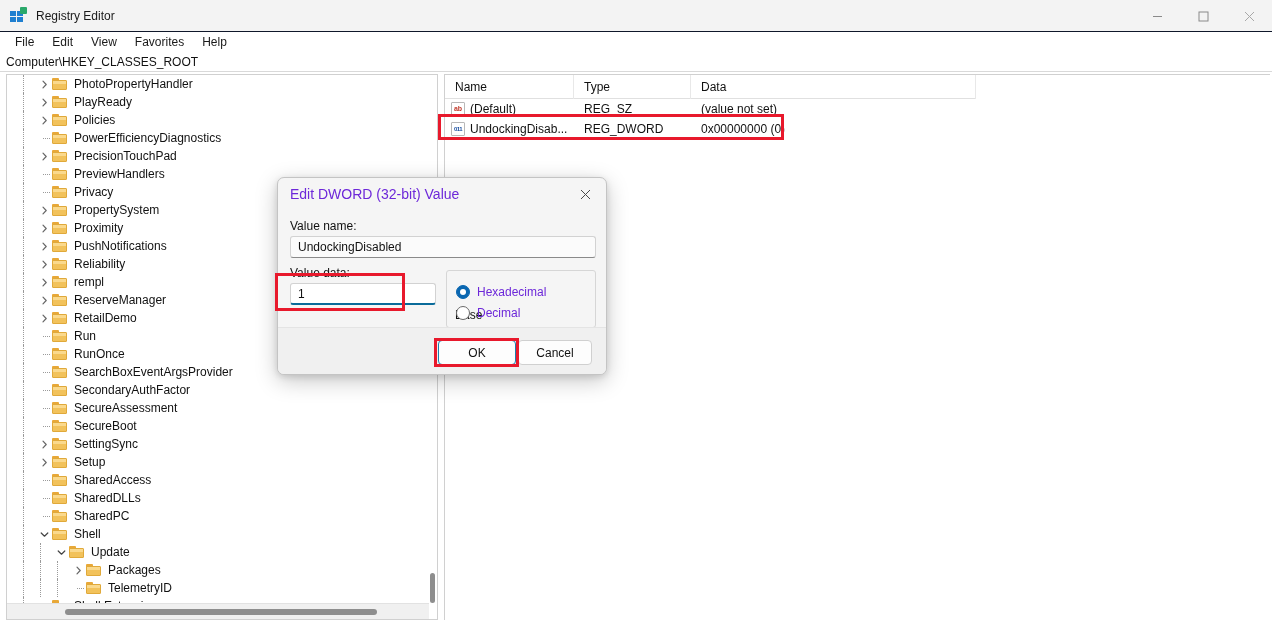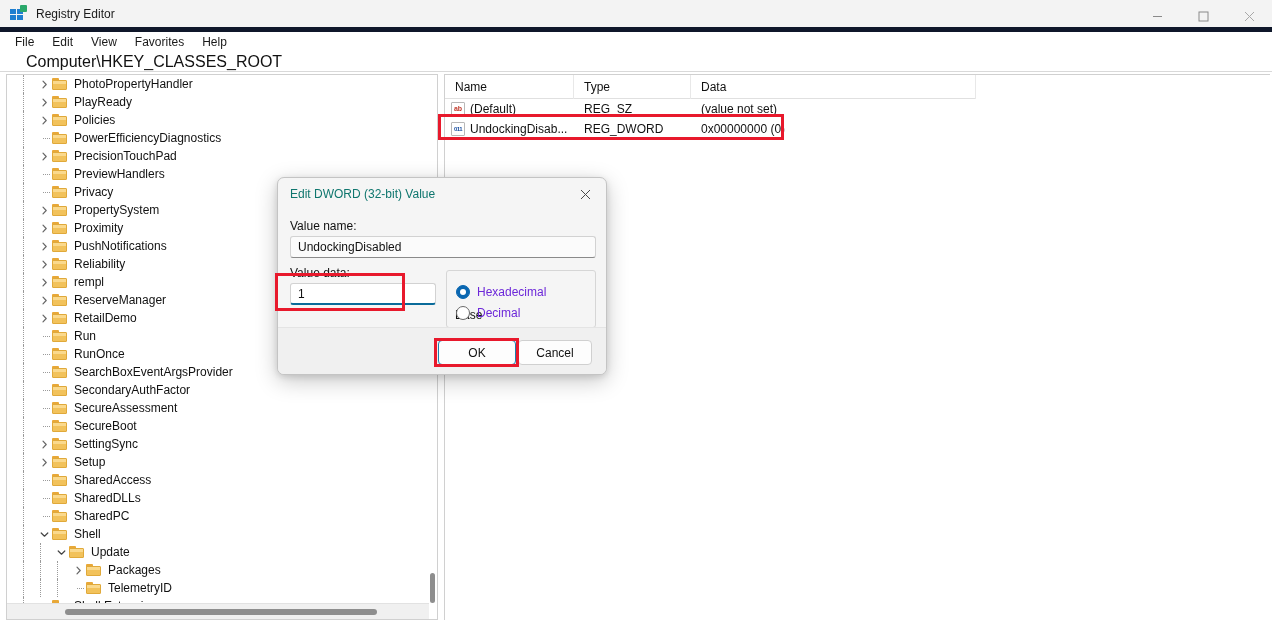--- a/index.html
+++ b/index.html
@@ -16,21 +16,21 @@
     background: #ffffff;
     overflow: hidden;
   }
 
   
   .titlebar {
     position: absolute; left: 0; top: 0;
     width: 1272px; height: 32px;
     background: #f3f3f3;
     display: flex; align-items: center;
-    border-bottom: 5px solid #0f172a;
+    border-bottom: 1px solid #0f172a;
   }
   .app-icon {
     width: 16px; height: 16px;
     margin-left: 10px; margin-right: 10px;
     position: relative; flex: none;
   }
   .app-icon .sq {
     position: absolute;
     background: #1f7fd0;
   }
@@ -74,21 +74,21 @@
 
   
   .addressbar {
     position: absolute; left: 0; top: 52px;
     width: 1272px; height: 20px;
     background: #ffffff;
     border-bottom: 1px solid #d9d9d9;
     display: flex; align-items: center;
     padding-left: 6px;
   }
-  .address-text { font-size: 16px; color: #111111; margin-left: 20px; }
+  .address-text { font-size: 12px; color: #111111; }
 
   
   .tree-pane {
     position: absolute; left: 6px; top: 74px;
     width: 432px; height: 546px;
     background: #ffffff;
     border: 1px solid #d0d0d0;
     overflow: hidden;
   }
   .tree-inner {
@@ -243,21 +243,21 @@
     box-shadow: 0 6px 22px rgba(0,0,0,0.22), 0 2px 6px rgba(0,0,0,0.12);
     z-index: 50;
     overflow: hidden;
   }
   .dlg-title-bar {
     position: absolute; left: 0; top: 0;
     width: 330px; height: 32px;
     display: flex; align-items: center;
   }
   .dlg-title {
-    font-size: 12px; color: #0f766e;
+    font-size: 14px; color: #6d28d9;
     margin-left: 12px;
   }
   .dlg-close {
     position: absolute; right: 0; top: 0;
     width: 42px; height: 32px;
     display: flex; align-items: center; justify-content: center;
     color: #4a4a4a;
     border-radius: 0 7px 0 0;
   }
   .dlg-label {

